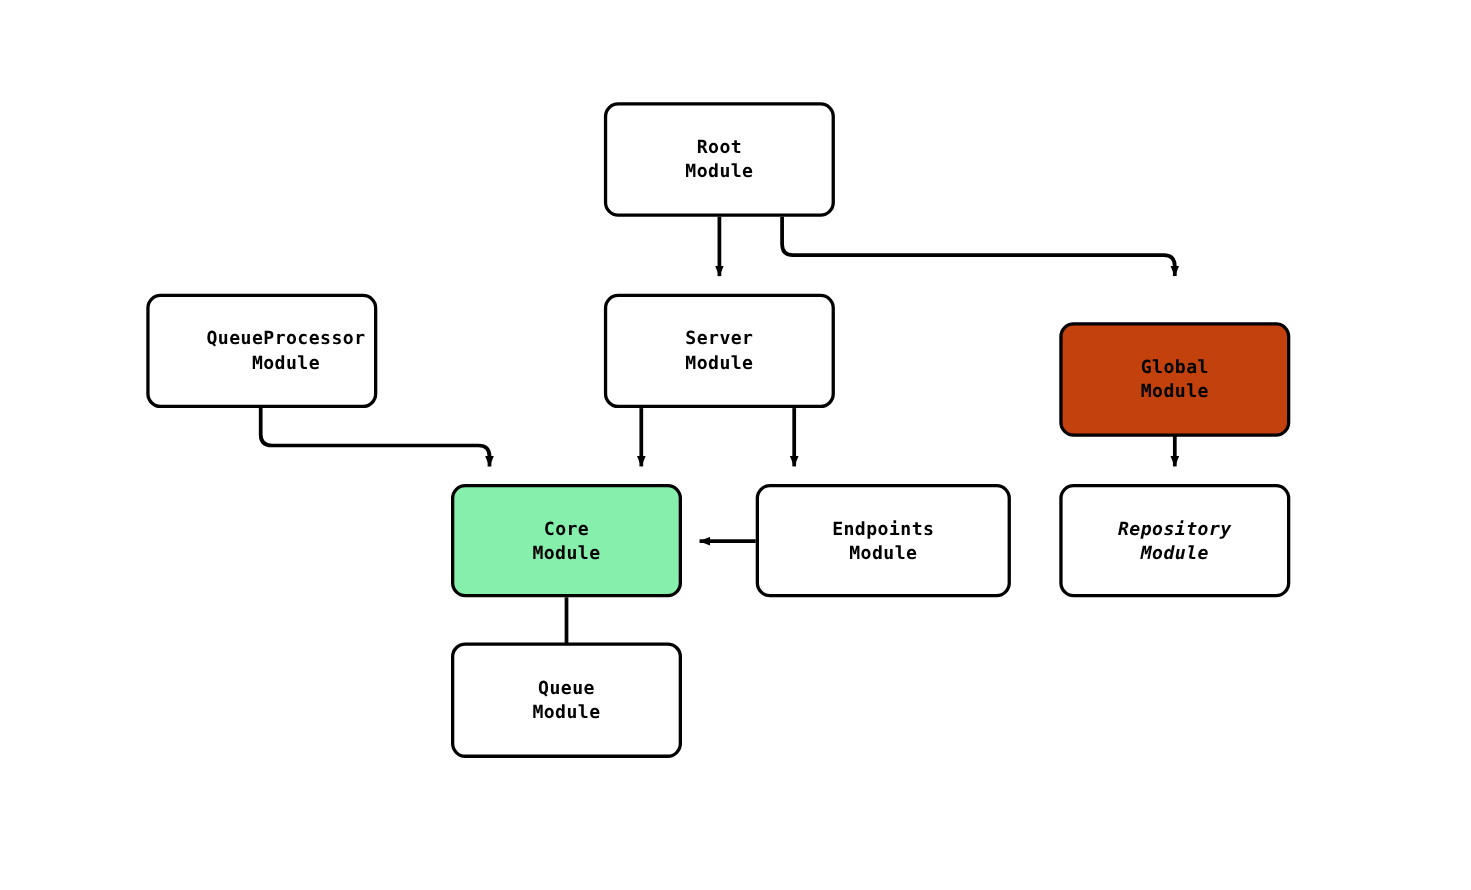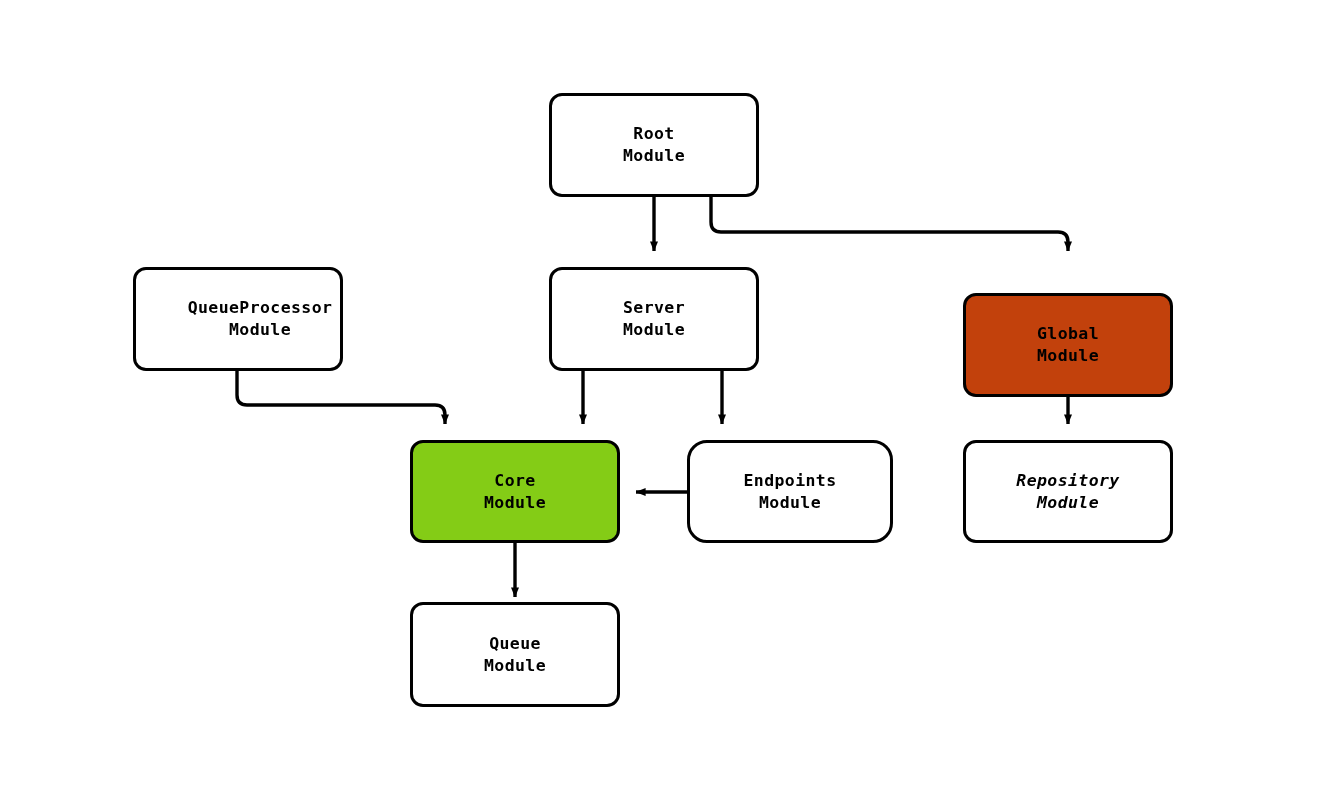--- a/index.html
+++ b/index.html
@@ -76,31 +76,31 @@
         <div class="line">Module</div>
       </div>
       <div class="node" style="left: 549px; top: 267px; width: 210px; height: 104px; background: rgb(255, 255, 255); border-color: rgb(0, 0, 0);">
         <div class="line">Server</div>
         <div class="line">Module</div>
       </div>
       <div class="node" style="left: 963px; top: 267px; width: 210px; height: 104px; background: #c2410c; border-color: rgb(0, 0, 0); margin-top: 26px;">
         <div class="line">Global</div>
         <div class="line">Module</div>
       </div>
-      <div class="node" style="left: 410px; top: 440px; width: 210px; height: 103px; background: #84cc16; border-color: rgb(0, 0, 0);">
+      <div class="node" style="left: 410px; top: 440px; width: 210px; height: 103px; background: #86efac; border-color: rgb(0, 0, 0);">
         <div class="line">Core</div>
         <div class="line">Module</div>
       </div>
-      <div class="node" style="left: 687px; top: 440px; width: 206px; height: 103px; background: rgb(255, 255, 255); border-color: rgb(0, 0, 0); border-radius: 20px;">
+      <div class="node" style="left: 687px; top: 440px; width: 232px; height: 103px; background: rgb(255, 255, 255); border-color: rgb(0, 0, 0);">
         <div class="line">Endpoints</div>
         <div class="line">Module</div>
       </div>
       <div class="node" style="left: 963px; top: 440px; width: 210px; height: 103px; background: rgb(255, 255, 255); border-color: rgb(0, 0, 0); font-style: italic;">
         <div class="line">Repository</div>
         <div class="line">Module</div>
       </div>
-      <div class="node" style="left: 410px; top: 602px; width: 210px; height: 105px; background: rgb(255, 255, 255); border-color: rgb(0, 0, 0);">
+      <div class="node" style="left: 410px; top: 584px; width: 210px; height: 105px; background: rgb(255, 255, 255); border-color: rgb(0, 0, 0);">
         <div class="line">Queue</div>
         <div class="line">Module</div>
       </div>
     </div>
 
 </div>
 
 </body></html>

